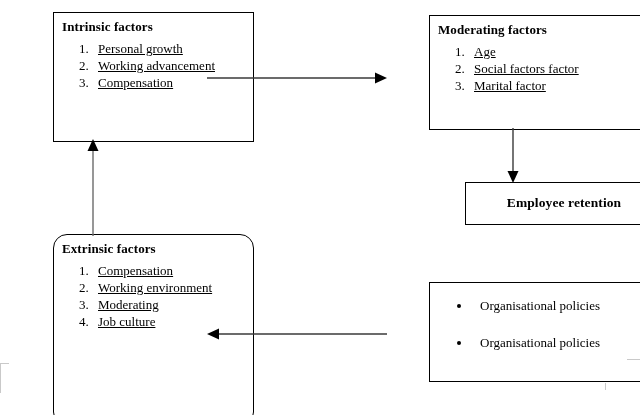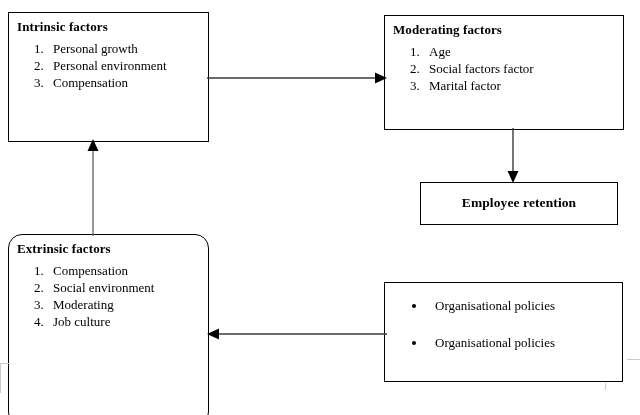--- a/index.html
+++ b/index.html
@@ -14,20 +14,21 @@
     background: #ffffff;
     font-family: "Liberation Serif", "DejaVu Serif", serif;
     color: #000000;
     overflow: hidden;
   }
   .box {
     position: absolute;
     box-sizing: border-box;
     border: 1px solid #000000;
     background: #ffffff;
+    margin-left: 45px;
   }
   .box-title {
     font-weight: bold;
     font-size: 13px;
     line-height: 15px;
     padding: 6px 0 0 8px;
     letter-spacing: 0.1px;
   }
   .centered-title {
     font-weight: bold;
@@ -39,20 +40,21 @@
   }
   ol.num-list {
     margin: 6px 0 0 0;
     padding-left: 38px;
     font-size: 13px;
     line-height: 17px;
   }
   ol.num-list li {
     padding-left: 6px;
     margin-bottom: 0px;
+    text-decoration: underline;
   }
   ul.bullet-list {
     margin: 0;
     padding: 14px 0 0 42px;
     font-size: 13px;
     line-height: 17px;
     list-style-type: disc;
   }
   ul.bullet-list li {
     padding-left: 8px;
@@ -68,21 +70,21 @@
 </style>
 </head>
 <body>
 
 <div id="canvas">
 
   <div class="box" style="left:8px; top:12px; width:201px; height:130px;">
     <div class="box-title">Intrinsic factors</div>
     <ol class="num-list">
       <li>Personal growth</li>
-      <li>Personal environment</li>
+      <li>Working advancement</li>
       <li>Compensation</li>
     </ol>
   </div>
 
   <div class="box" style="left:384px; top:15px; width:240px; height:115px;">
     <div class="box-title">Moderating factors</div>
     <ol class="num-list">
       <li>Age</li>
       <li>Social factors factor</li>
       <li>Marital factor</li>
@@ -90,21 +92,21 @@
   </div>
 
   <div class="box" style="left:420px; top:182px; width:198px; height:43px;">
     <div class="centered-title">Employee retention</div>
   </div>
 
   <div class="box" style="left:8px; top:234px; width:201px; height:192px;border-radius:14px;">
     <div class="box-title">Extrinsic factors</div>
     <ol class="num-list">
       <li>Compensation</li>
-      <li>Social environment</li>
+      <li>Working environment</li>
       <li>Moderating</li>
       <li>Job culture</li>
     </ol>
   </div>
 
   <div class="box" style="left:384px; top:282px; width:239px; height:100px;">
     <ul class="bullet-list">
       <li>Organisational policies</li>
       <li>Organisational policies</li>
     </ul>

